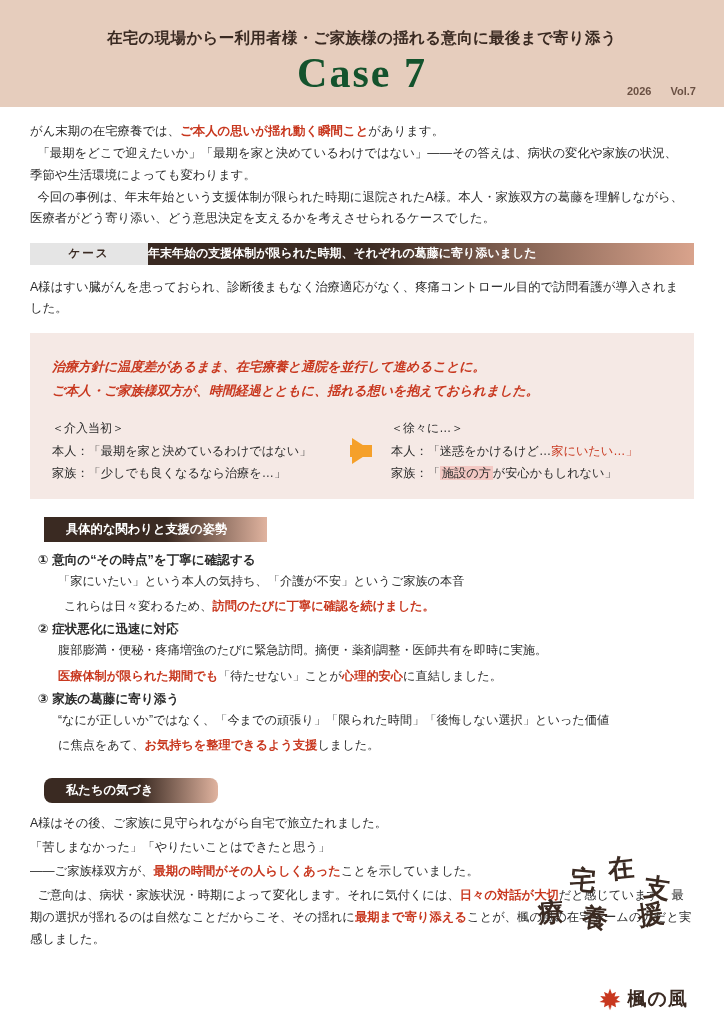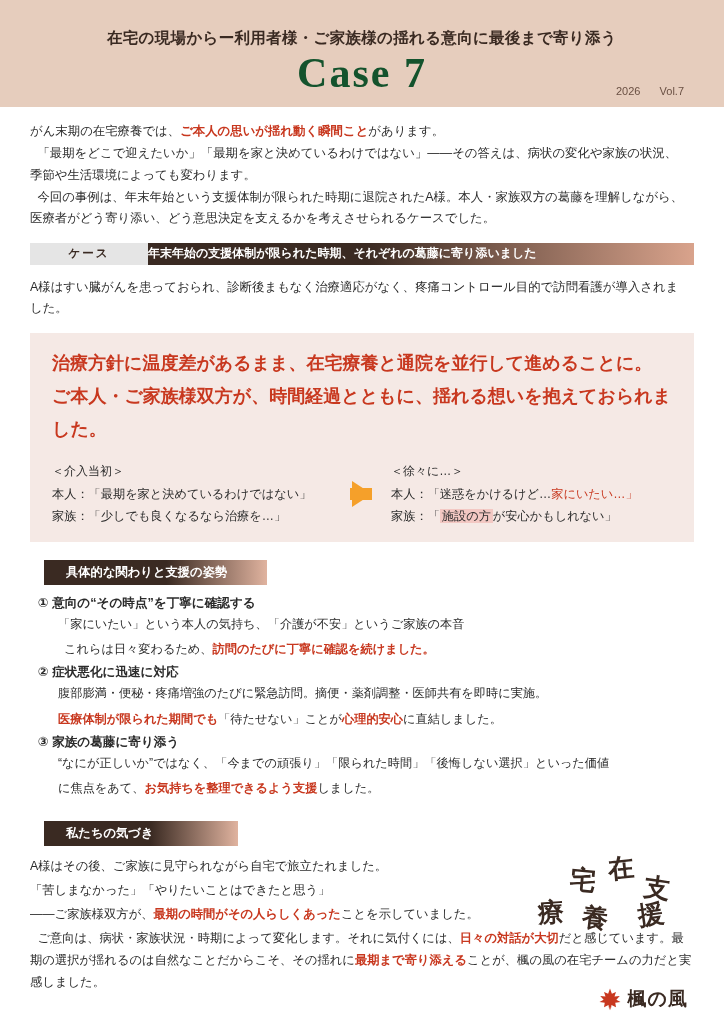--- a/index.html
+++ b/index.html
@@ -42,24 +42,24 @@
     font-size: 42px;
     font-weight: bold;
     color: #14532d;
     letter-spacing: 2px;
     line-height: 1.05;
     margin-top: 2px;
     font-family: "Liberation Serif", "DejaVu Serif", serif;
   }
   .header-meta {
     position: absolute;
-    right: 40px;
+    right: 28px;
     bottom: 10px;
     font-size: 11px;
-    font-weight: normal;
+    font-weight: bold;
     color: #6a5043;
   }
   .header-meta span {
     margin-left: 16px;
   }
 
   
   .content {
     padding: 14px 30px 0 30px;
     box-sizing: border-box;
@@ -111,25 +111,26 @@
   }
 
   
   .pink-box {
     background: #f5e9e5;
     padding: 14px 22px 14px 22px;
     margin: 14px 0 0 0;
     box-sizing: border-box;
   }
   .pink-box .lead {
-    font-size: 18px;
+    font-size: 13px;
     font-weight: bold;
     color: #c8381f;
     line-height: 1.82;
-    margin: 0 0 12px 0;
+    margin: 8px 0 12px 0;
+    font-style: italic;
   }
   .compare {
     display: flex;
     align-items: center;
     position: relative;
     padding-top: 2px;
   }
   .compare-col {
     width: 290px;
     font-size: 12.2px;
@@ -172,21 +173,22 @@
   .sec-head {
     display: inline-block;
     background: linear-gradient(to right, #3a2a22 0%, #3a2a22 55%, #e0b39f 100%);
     color: #ffffff;
     font-size: 12.3px;
     font-weight: bold;
     padding: 4px 40px 4px 22px;
     margin: 18px 0 10px 14px;
   }
   .sec-head.narrow {
-    padding-right: 84px;
+    padding-right: 64px;
+    border-radius: 8px;
   }
 
   .list-item-title {
     font-size: 12.6px;
     font-weight: bold;
     margin: 0 0 2px 0;
     padding-left: 8px;
     color: #2b2b2b;
   }
   .list-item-body {

